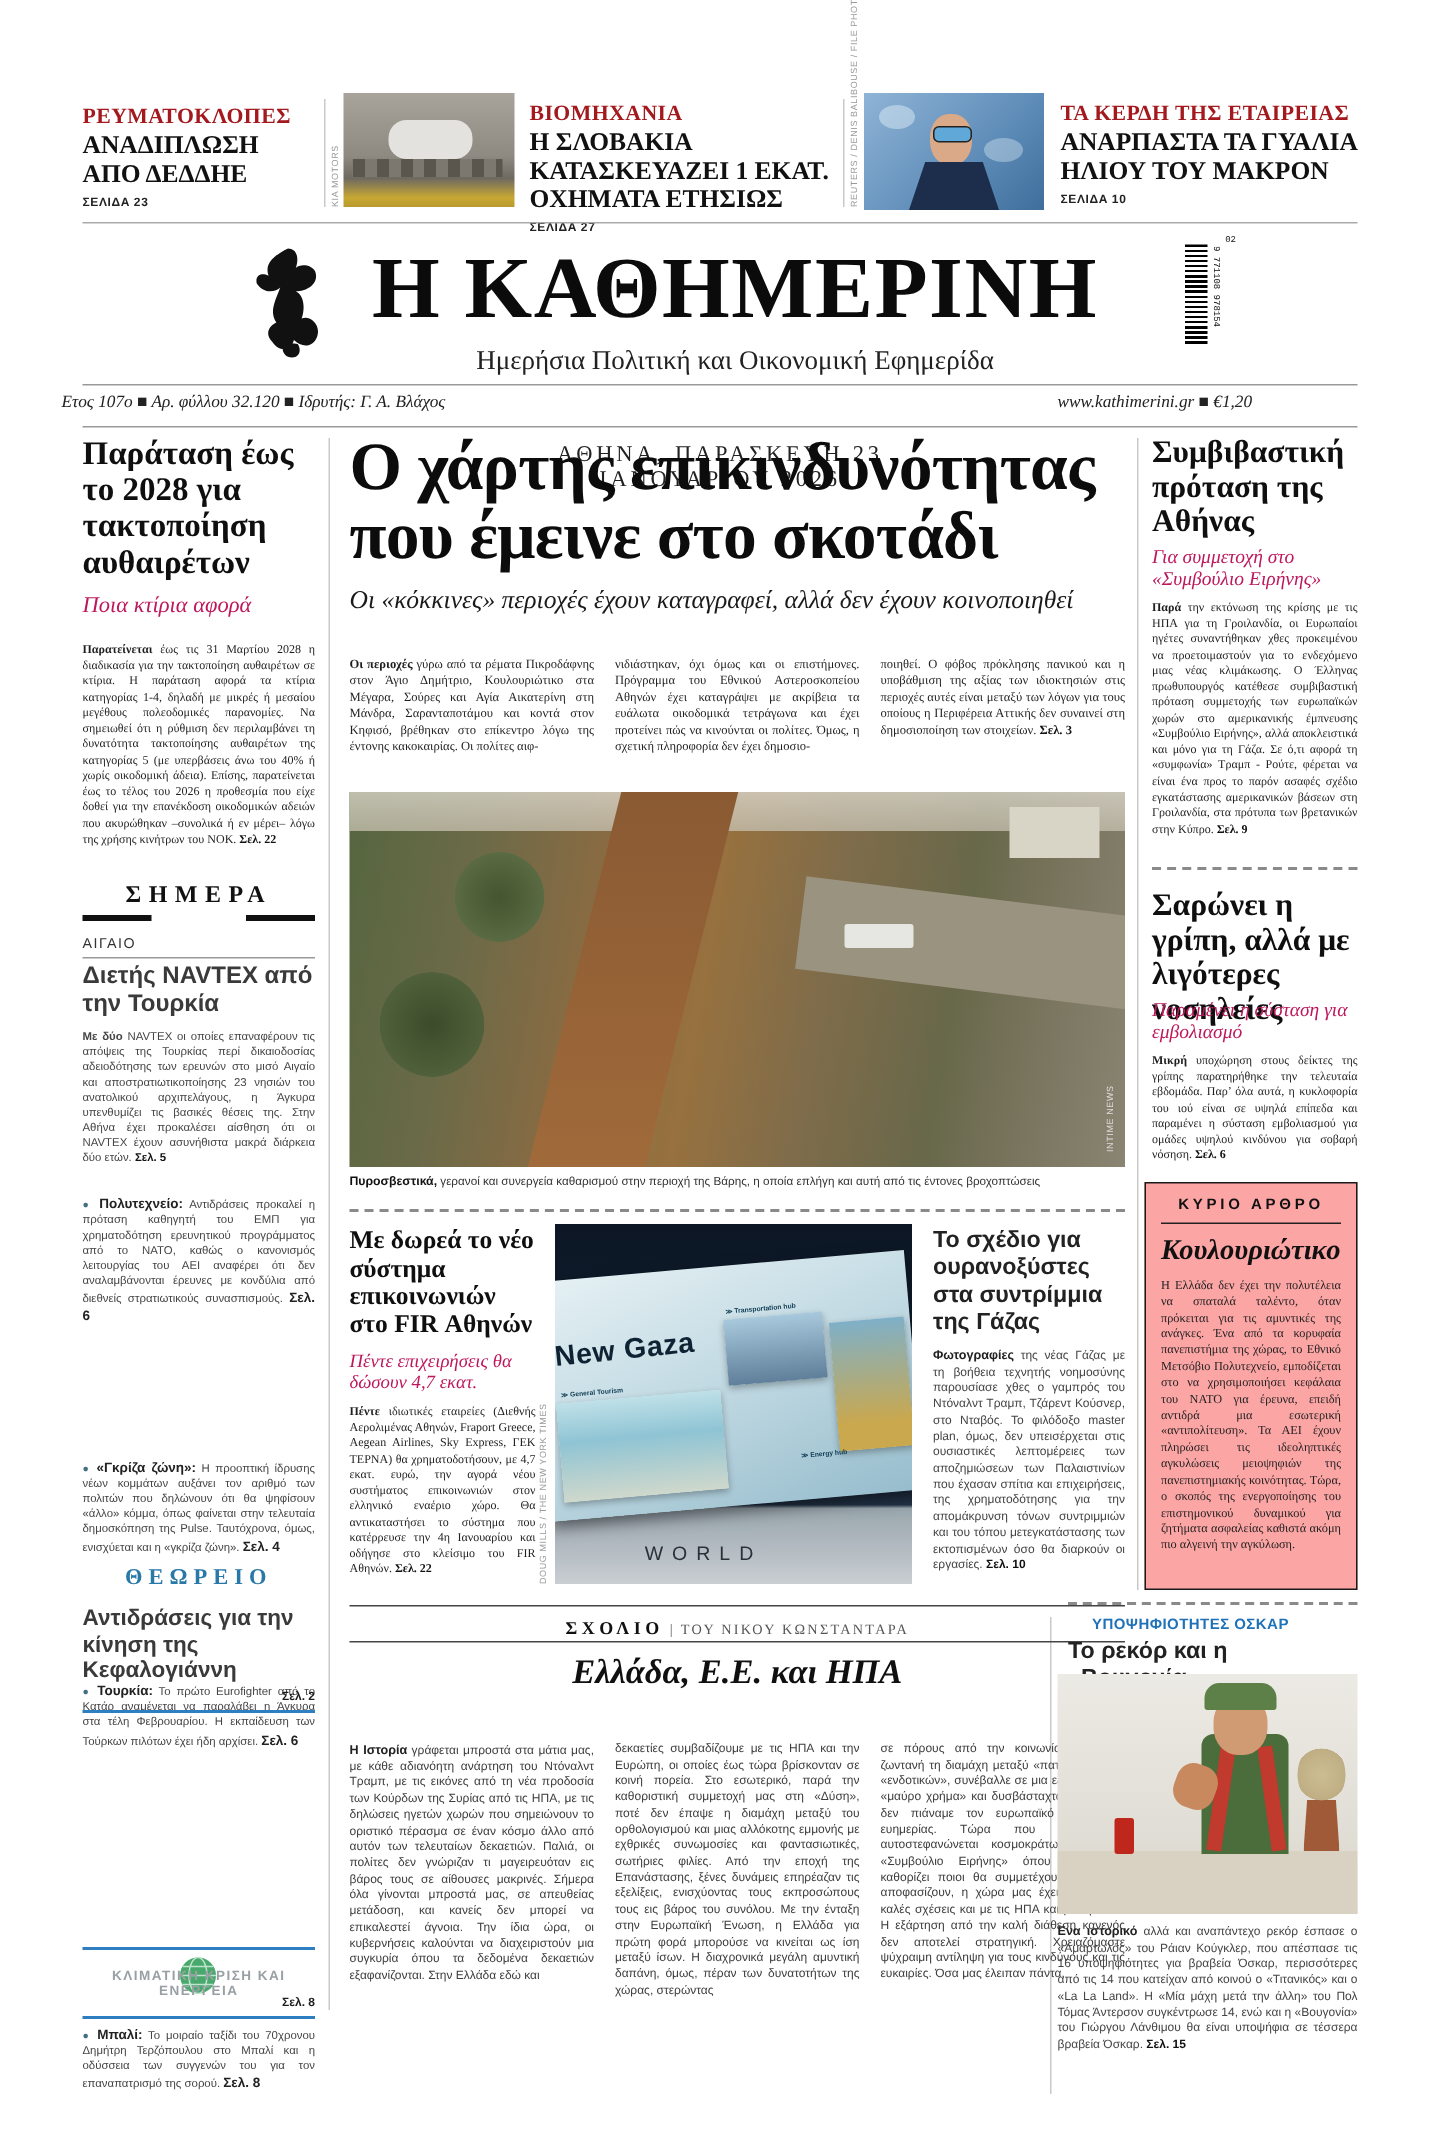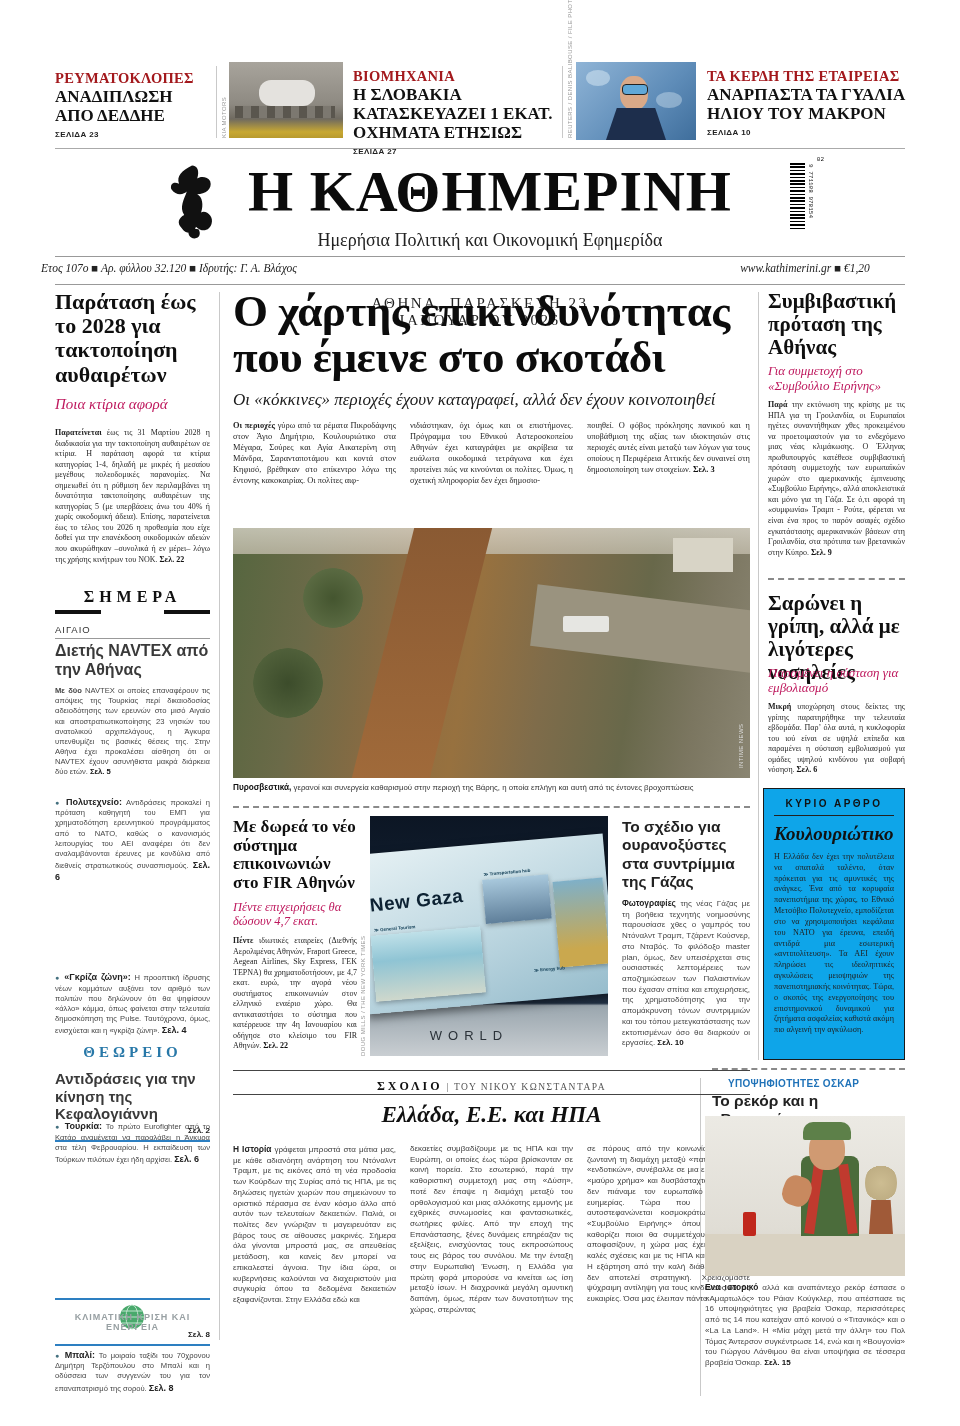--- a/index.html
+++ b/index.html
@@ -38,25 +38,25 @@
   .sim-bars div{width:46px;height:4px;background:#111;}
   .kick-sm{font-family:"Liberation Sans",sans-serif;font-size:9.5px;letter-spacing:1px;color:#333;
            border-bottom:1px solid #999;padding-bottom:3px;}
   .theoreio{font-size:15px;font-weight:bold;letter-spacing:4px;color:#2878a8;text-align:center;}
   .theo-h{font-family:"Liberation Sans",sans-serif;font-size:15px;font-weight:bold;color:#3a3a3a;line-height:1.18;}
   .climate-label{font-family:"Liberation Sans",sans-serif;font-size:9px;font-weight:bold;letter-spacing:1px;color:#98a0a3;text-align:center;}
   
   .main-h{font-size:45px;font-weight:bold;line-height:1.03;color:#0c0c0c;letter-spacing:-.5px;}
   .main-deck{font-size:17px;font-style:italic;color:#1a1a1a;}
   .cols3{display:flex;gap:14px;}
-  .cols3 > div{flex:1;}
+  .cols3 > div{flex:1;margin-top:17px;}
   .cap{font-family:"Liberation Sans",sans-serif;font-size:7.8px;color:#333;}
   .cap b{font-size:8.2px;color:#111;}
   
-  .edbox{border:1.5px solid #1a1a1a;background:#0ea5e9;}
+  .edbox{border:1.5px solid #1a1a1a;background:#fca5a5;}
   .edlabel{font-family:"Liberation Sans",sans-serif;font-size:10px;font-weight:bold;letter-spacing:2.5px;text-align:center;color:#111;}
   
   .osc-kick{font-family:"Liberation Sans",sans-serif;font-size:10px;font-weight:bold;color:#1f72b8;letter-spacing:.3px;}
   .osc-h{font-family:"Liberation Sans",sans-serif;font-size:15.5px;font-weight:bold;color:#222;}
   
   .sx-label{font-size:12px;font-weight:bold;letter-spacing:3px;color:#111;}
   .sx-by{font-size:9.5px;letter-spacing:1.5px;color:#555;}
   .sx-h{font-size:23px;font-style:italic;font-weight:bold;text-align:center;color:#101010;}
   
   .ph{overflow:hidden;position:absolute;}
@@ -116,41 +116,41 @@
   <div class="abs mast-sub" style="left:210px;top:230px;width:560px;">Ημερήσια Πολιτική και Οικονομική Εφημερίδα</div>
   <div class="abs" style="left:790px;top:156px;width:34px;height:86px;">
     <div class="bc-num" style="text-align:right;">02</div>
     <div class="bc-bars" style="width:15px;height:68px;"></div>
     <div class="abs bc-num" style="left:17px;top:8px;writing-mode:vertical-rl;">9 771108 978154</div>
   </div>
 
   <div class="abs hr" style="left:55px;top:256px;width:850px;background:#999;"></div>
   <div class="abs dl" style="left:41px;top:262px;width:320px;">Ετος 107ο ■ Αρ. φύλλου 32.120 ■ Ιδρυτής: Γ. Α. Βλάχος</div>
   <div class="abs dl-c" style="left:330px;top:263px;width:300px;text-align:center;">ΑΘΗΝΑ, ΠΑΡΑΣΚΕΥΗ 23 ΙΑΝΟΥΑΡΙΟΥ 2026</div>
-  <div class="abs dl" style="left:705px;top:262px;width:200px;text-align:center;">www.kathimerini.gr ■ €1,20</div>
+  <div class="abs dl" style="left:705px;top:262px;width:200px;text-align:left;">www.kathimerini.gr ■ €1,20</div>
   <div class="abs hr" style="left:55px;top:284px;width:850px;background:#999;"></div>
 
   <div class="abs vr" style="left:219px;top:292px;height:1048px;"></div>
   <div class="abs vr" style="left:758px;top:292px;height:768px;"></div>
   <div class="abs vr" style="left:700px;top:1078px;height:318px;"></div>
 
   <div class="abs h-serif" style="left:55px;top:290px;width:155px;font-size:22px;">Παράταση έως το 2028 για τακτοποίηση αυθαιρέτων</div>
   <div class="abs sub-it" style="left:55px;top:396px;width:155px;font-size:15px;">Ποια κτίρια αφορά</div>
   <div class="abs body-s jt" style="left:55px;top:428px;width:155px;">
     <b>Παρατείνεται</b><span> έως τις 31 Μαρτίου 2028 η διαδικασία για την τακτοποίηση αυθαιρέτων σε κτίρια. Η παράταση αφορά τα κτίρια κατηγορίας 1-4, δηλαδή με μικρές ή μεσαίου μεγέθους πολεοδομικές παρανομίες. Να σημειωθεί ότι η ρύθμιση δεν περιλαμβάνει τη δυνατότητα τακτοποίησης αυθαιρέτων της κατηγορίας 5 (με υπερβάσεις άνω του 40% ή χωρίς οικοδομική άδεια). Επίσης, παρατείνεται έως το τέλος του 2026 η προθεσμία που είχε δοθεί για την επανέκδοση οικοδομικών αδειών που ακυρώθηκαν –συνολικά ή εν μέρει– λόγω της χρήσης κινήτρων του ΝΟΚ. </span><b class="pg">Σελ. 22</b>
   </div>
 
   <div class="abs simera" style="left:55px;top:588px;width:155px;">ΣΗΜΕΡΑ</div>
   <div class="abs sim-bars" style="left:55px;top:610px;width:155px;">
       <div></div>
       <div></div>
     </div>
 
   <div class="abs kick-sm" style="left:55px;top:624px;width:155px;">ΑΙΓΑΙΟ</div>
-  <div class="abs theo-h" style="left:55px;top:642px;width:155px;font-size:16px;">Διετής NAVTEX από την Αθήνας</div>
+  <div class="abs theo-h" style="left:55px;top:642px;width:155px;font-size:16px;">Διετής NAVTEX από την Τουρκία</div>
   <div class="abs body-sans jt" style="left:55px;top:686px;width:155px;">
     <b>Με δύο</b><span> NAVTEX οι οποίες επαναφέρουν τις απόψεις της Τουρκίας περί δικαιοδοσίας αδειοδότησης των ερευνών στο μισό Αιγαίο και αποστρατιωτικοποίησης 23 νησιών του ανατολικού αρχιπελάγους, η Άγκυρα υπενθυμίζει τις βασικές θέσεις της. Στην Αθήνα έχει προκαλέσει αίσθηση ότι οι NAVTEX έχουν ασυνήθιστα μακρά διάρκεια δύο ετών. </span><b class="pg">Σελ. 5</b>
   </div>
 
   <div class="abs body-sans jt bullet" style="left:55px;top:796px;width:155px;">
     <span class="dot"></span><b>Πολυτεχνείο:</b><span> Αντιδράσεις προκαλεί η πρόταση καθηγητή του ΕΜΠ για χρηματοδότηση ερευνητικού προγράμματος από το ΝΑΤΟ, καθώς ο κανονισμός λειτουργίας του ΑΕΙ αναφέρει ότι δεν αναλαμβάνονται έρευνες με κονδύλια από διεθνείς στρατιωτικούς συνασπισμούς. </span><b class="pg">Σελ. 6</b>
   </div>
   <div class="abs body-sans jt bullet" style="left:55px;top:884px;width:155px;">
     <span class="dot"></span><b>«Γκρίζα ζώνη»:</b><span> Η προοπτική ίδρυσης νέων κομμάτων αυξάνει τον αριθμό των πολιτών που δηλώνουν ότι θα ψηφίσουν «άλλο» κόμμα, όπως φαίνεται στην τελευταία δημοσκόπηση της Pulse. Ταυτόχρονα, όμως, ενισχύεται και η «γκρίζα ζώνη». </span><b class="pg">Σελ. 4</b>
   </div>

